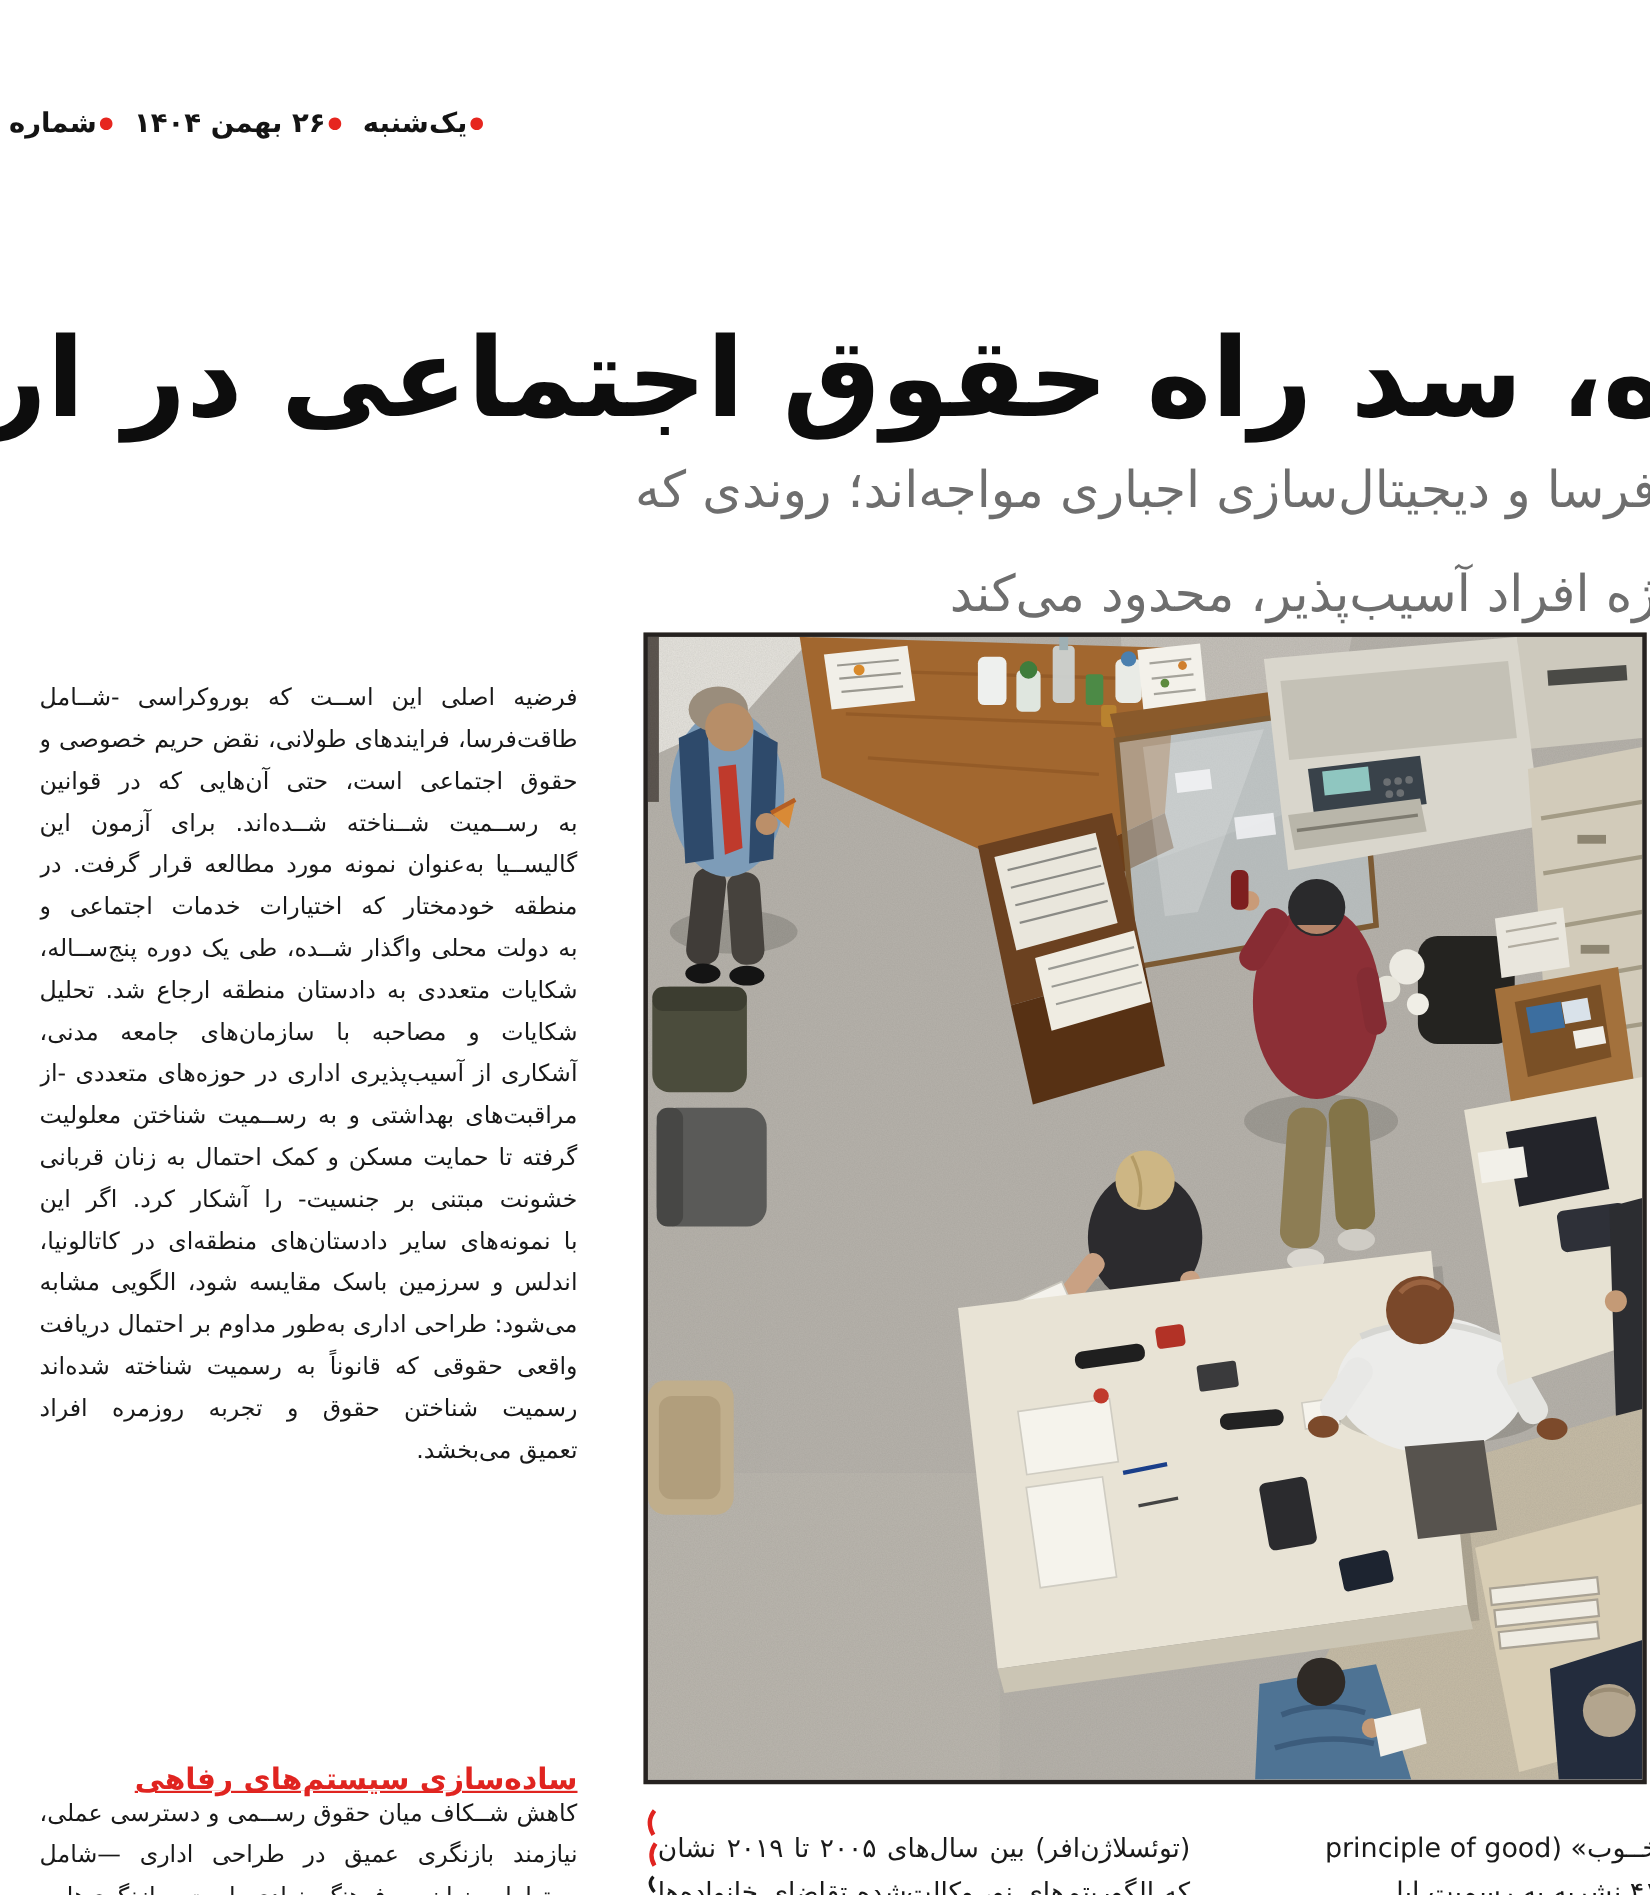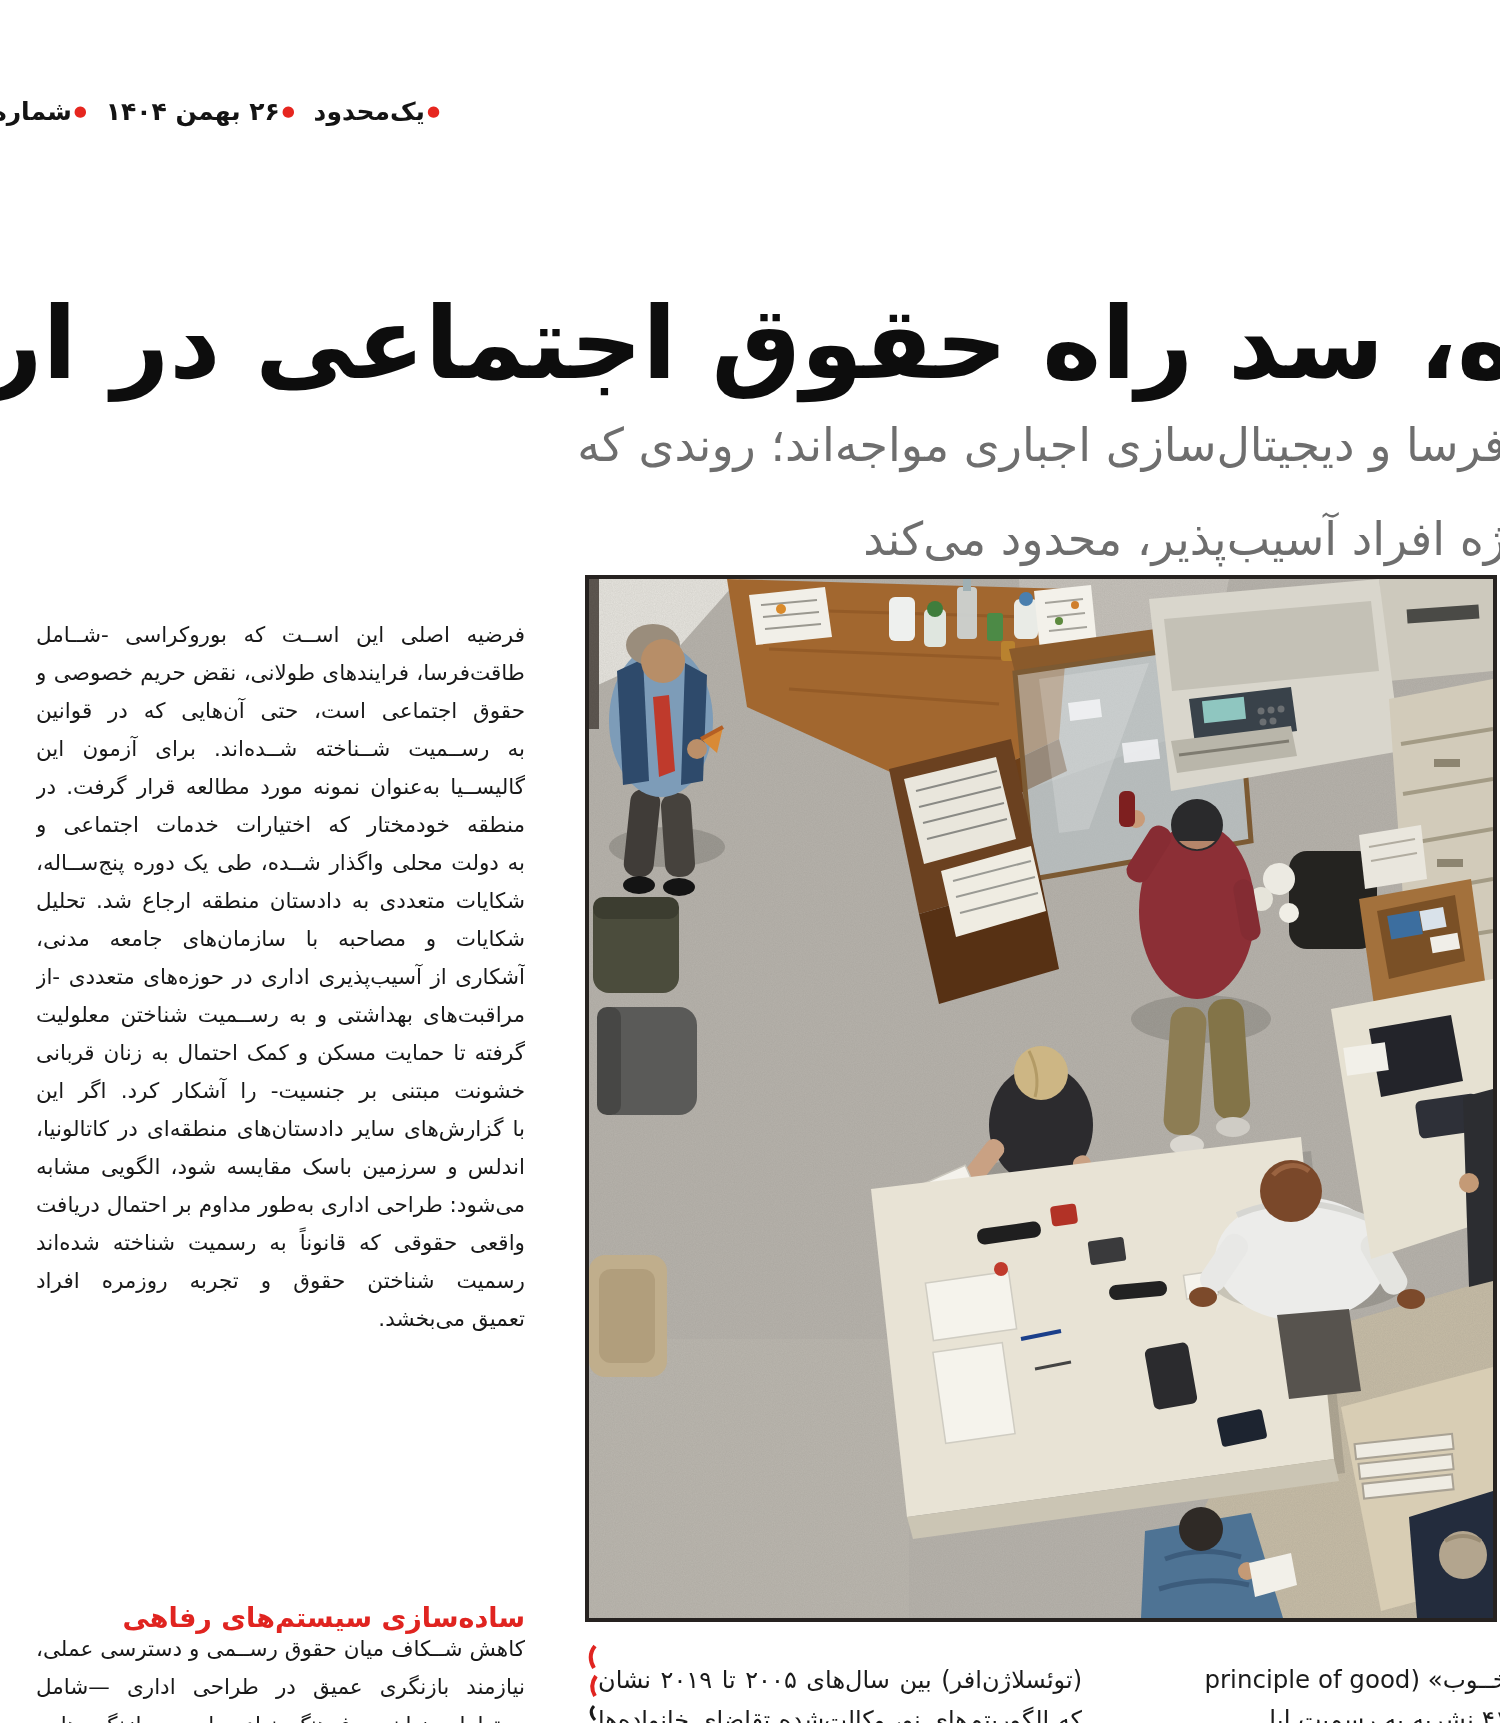--- a/index.html
+++ b/index.html
@@ -45,21 +45,21 @@
   .rightcol .line{white-space:nowrap;height:40px;overflow:hidden;}
 
   .red-frag{position:absolute;left:585px;top:1642px;}
 </style>
 </head>
 <body>
 
 <div class="page">
 
   <div class="masthead">
-    <span class="seg"><span class="dot" style="color: rgb(230, 38, 31);">●</span><span>یک‌محدود</span></span>
+    <span class="seg"><span class="dot" style="color: rgb(230, 38, 31);">●</span><span>یک‌شنبه</span></span>
     <span class="seg"><span class="dot" style="color: rgb(230, 38, 31);">●</span><span>۲۶ بهمن ۱۴۰۴</span></span>
     <span class="seg"><span class="dot" style="color: rgb(230, 38, 31);">●</span><span>شماره ۵۱۷</span></span>
   </div>
 
   <h1 class="headline" style="color: rgb(13, 13, 13);">ه، سد راه حقوق اجتماعی در اروپا</h1>
 
   <div class="subhead" style="color: rgb(110, 110, 110);">
       <div class="line">فرسا و دیجیتال‌سازی اجباری مواجه‌اند؛ روندی که</div>
       <div class="line">ژه افراد آسیب‌پذیر، محدود می‌کند</div>
     </div>
@@ -71,29 +71,29 @@
       <div class="line">به رســمیت شــناخته شــده‌اند. برای آزمون این فرضیه،</div>
       <div class="line">گالیســیا به‌عنوان نمونه مورد مطالعه قرار گرفت. در این</div>
       <div class="line">منطقه خودمختار که اختیارات خدمات اجتماعی و مسکن</div>
       <div class="line">به دولت محلی واگذار شــده، طی یک دوره پنج‌ســاله،</div>
       <div class="line">شکایات متعددی به دادستان منطقه ارجاع شد. تحلیل این</div>
       <div class="line">شکایات و مصاحبه با سازمان‌های جامعه مدنی، نمونه‌های</div>
       <div class="line">آشکاری از آسیب‌پذیری اداری در حوزه‌های متعددی -از</div>
       <div class="line">مراقبت‌های بهداشتی و به رســمیت شناختن معلولیت</div>
       <div class="line">گرفته تا حمایت مسکن و کمک احتمال به زنان قربانی</div>
       <div class="line">خشونت مبتنی بر جنسیت- را آشکار کرد. اگر این یافته‌ها</div>
-      <div class="line">با گزارش‌های سایر دادستان‌های منطقه‌ای در کاتالونیا،</div>
+      <div class="line">با نمونه‌های سایر دادستان‌های منطقه‌ای در کاتالونیا،</div>
       <div class="line">اندلس و سرزمین باسک مقایسه شود، الگویی مشابه آشکار</div>
       <div class="line">می‌شود: طراحی اداری به‌طور مداوم بر احتمال دریافت</div>
       <div class="line">واقعی حقوقی که قانوناً به رسمیت شناخته شده‌اند تأثیر</div>
       <div class="line">رسمیت شناختن حقوق و تجربه روزمره افراد آسیب‌پذیر را</div>
       <div class="line">تعمیق می‌بخشد.</div>
     </section>
 
-  <h2 class="red-heading" style="color: rgb(224, 36, 32);">ساده‌سازی سیستم‌های رفاهی</h2>
+  <h2 class="red-heading" style="color: rgb(224, 36, 32); text-decoration: underline;">ساده‌سازی سیستم‌های رفاهی</h2>
 
   <section class="col p2">
       <div class="line">کاهش شــکاف میان حقوق رســمی و دسترسی عملی،</div>
       <div class="line">نیازمند بازنگری عمیق در طراحی اداری —شامل رویه‌ها،</div>
       <div class="line">و تعامل، زبان و فرهنگ نهادی است. بازنگری‌ها و اصلاحات</div>
     </section>
 
   <figure class="photo-frame" style="margin: 0px; border-color: rgb(38, 34, 32);" aria-label="نمای هوایی از یک دفتر خدمات اداری؛ کارمندان، میزهای کار، مدارک و دستگاه کپی">
     <svg width="904" height="1039" viewBox="0 0 904 1039" xmlns="http://www.w3.org/2000/svg">
       <defs>

